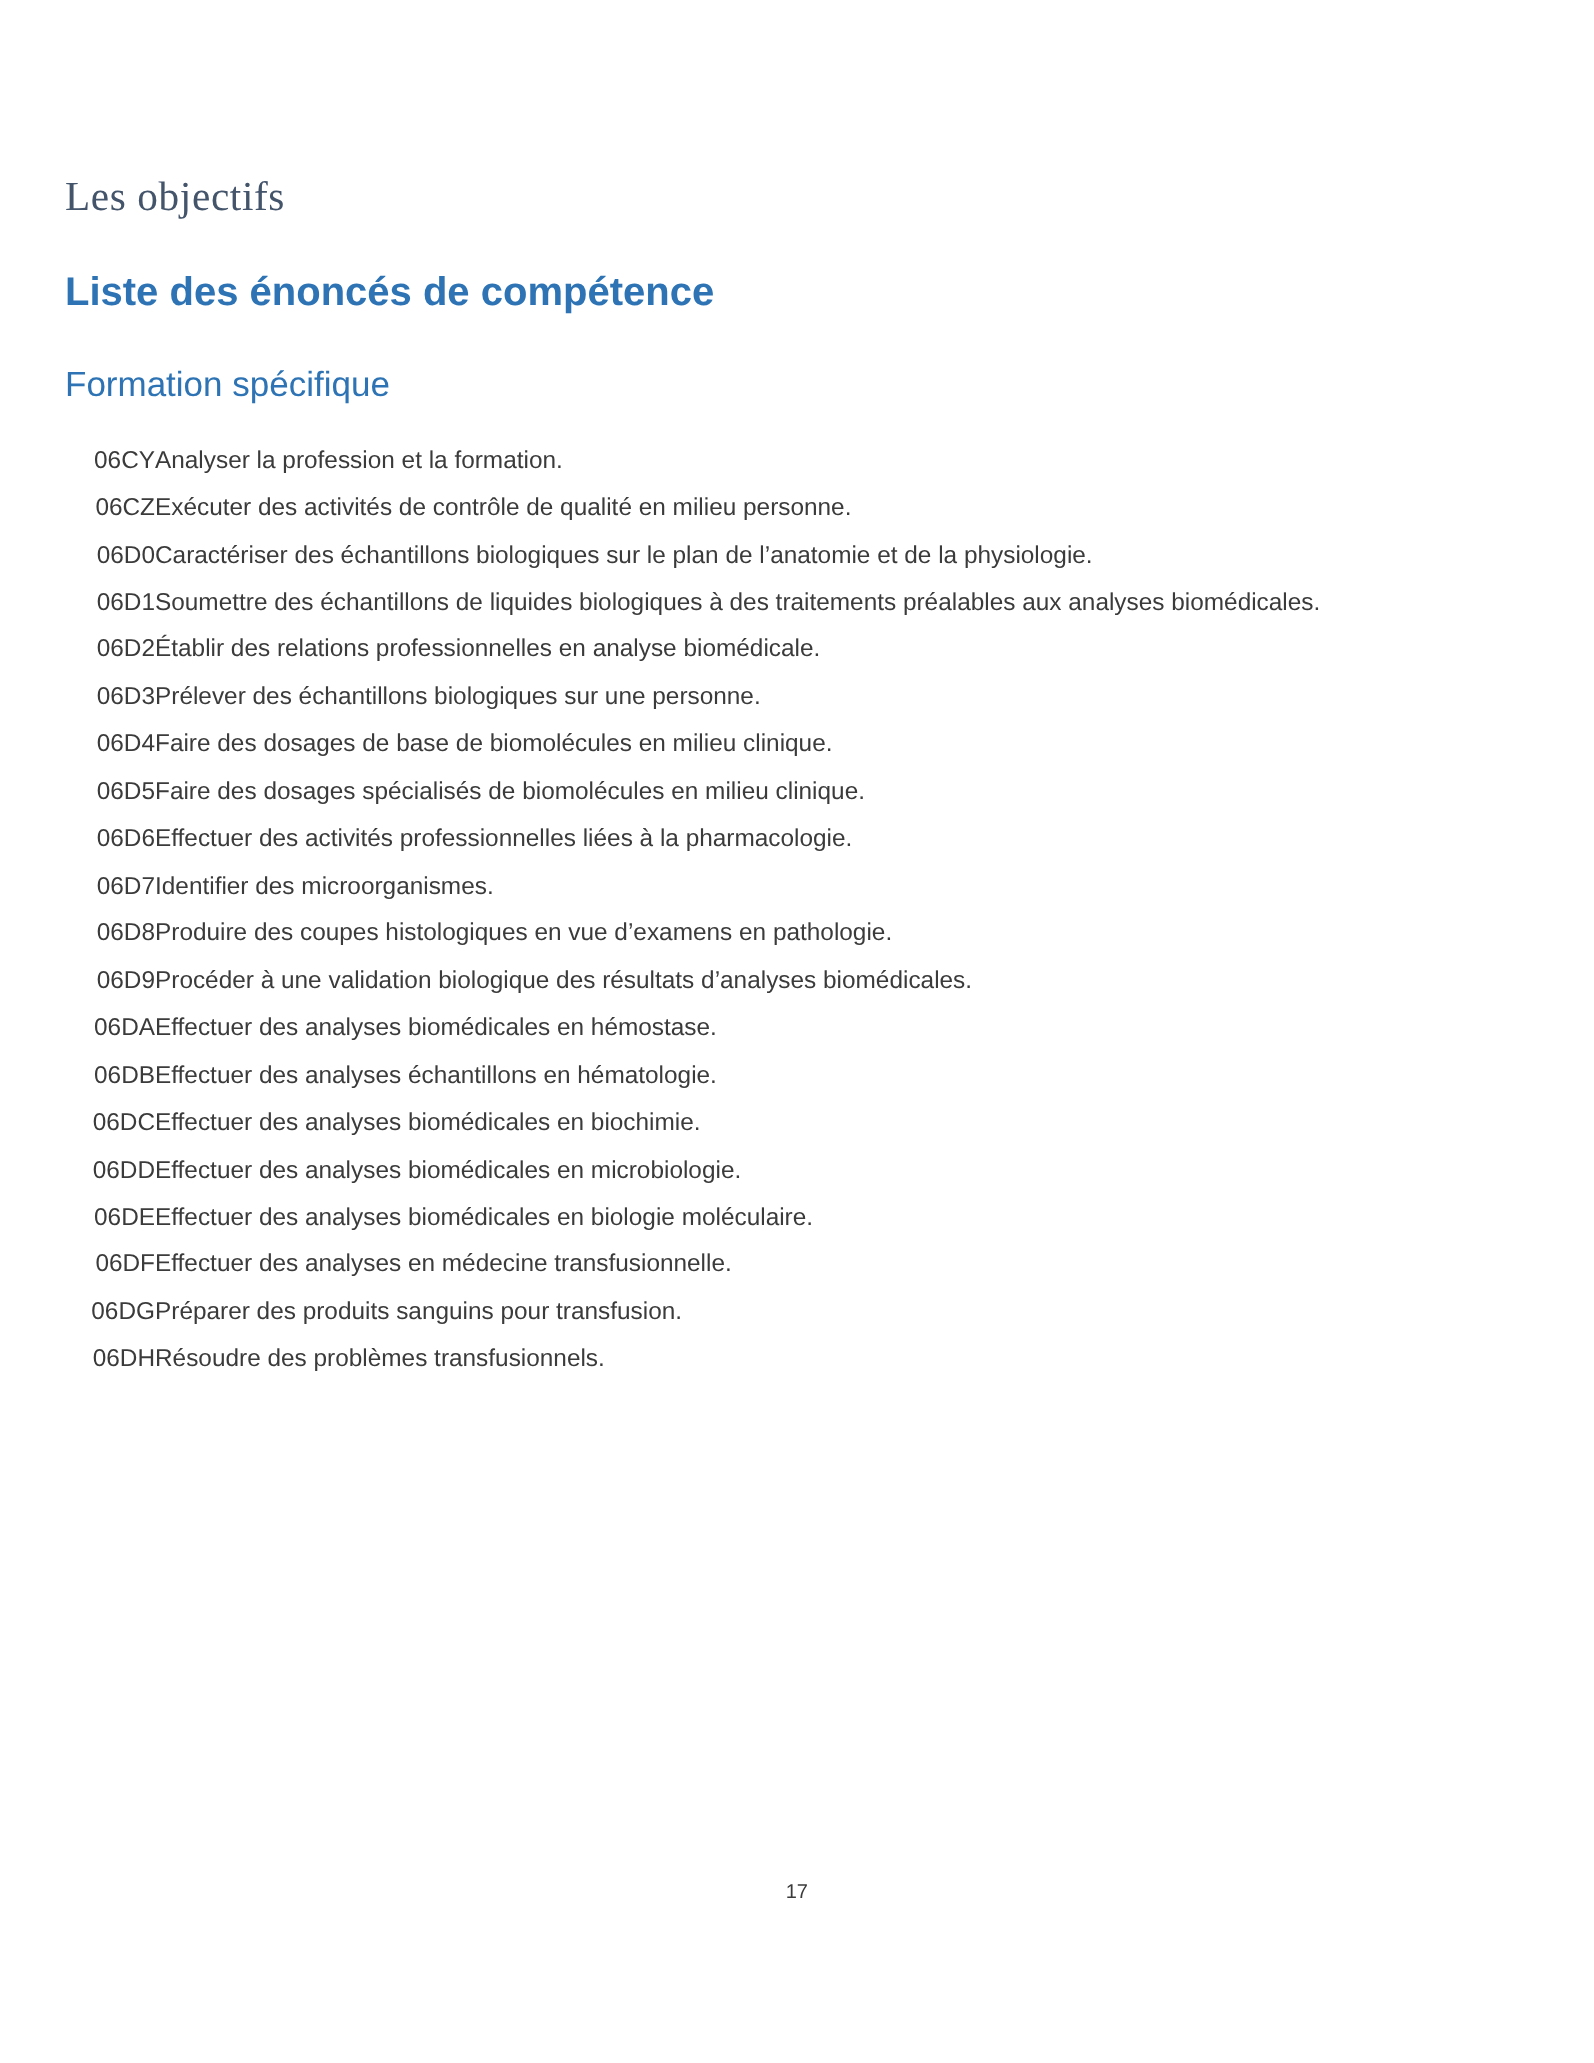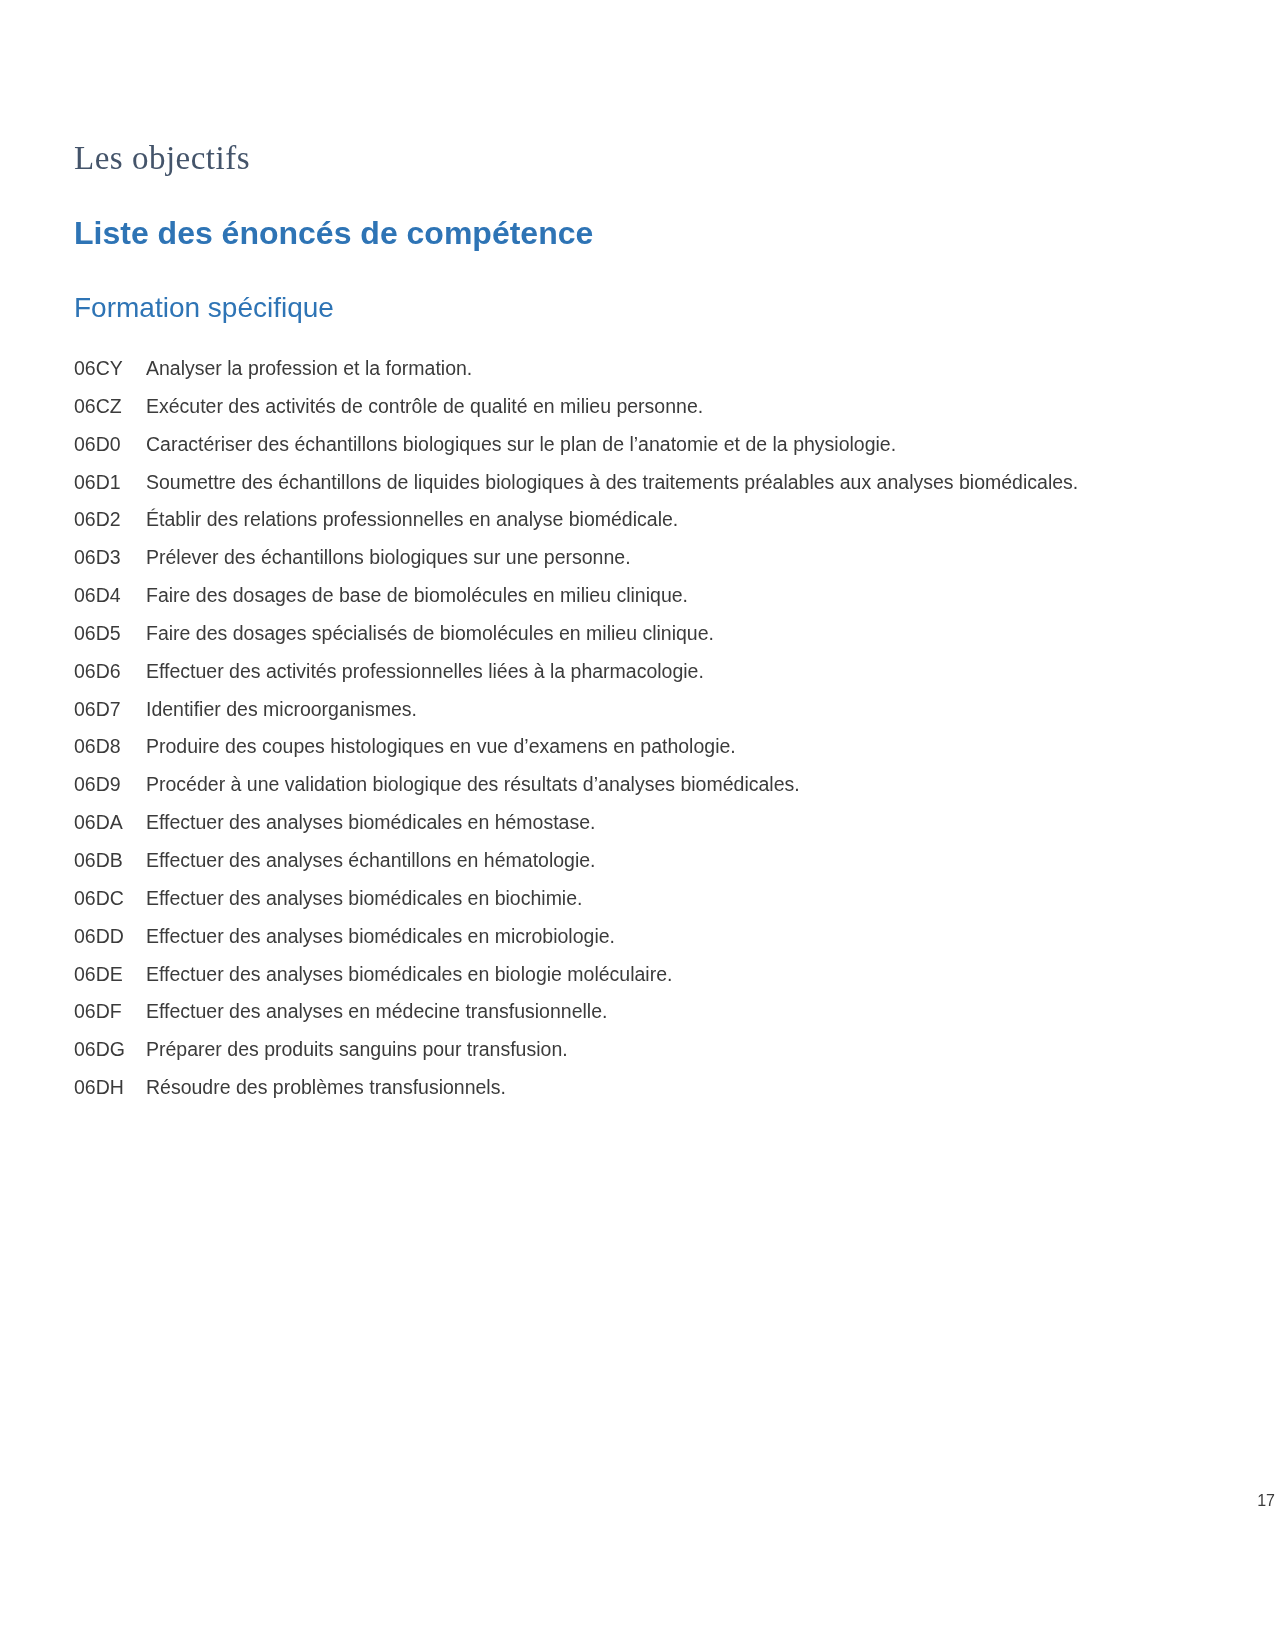--- a/index.html
+++ b/index.html
@@ -7,21 +7,21 @@
     padding: 0;
     background: #ffffff;
   }
   .page {
     position: relative;
     width: 1275px;
     height: 1650px;
     margin: 0 auto;
     background: #ffffff;
     box-sizing: border-box;
-    padding: 140px 120px 0 74px;
+    padding: 140px 120px 0 52px;
     font-family: "Liberation Sans", sans-serif;
     color: #3b3b3b;
   }
   .doc-title {
     font-family: "Liberation Serif", "DejaVu Serif", serif;
     font-size: 33px;
     font-weight: 400;
     color: #44546a;
     letter-spacing: 0.5px;
     margin: 0 0 38px 0;
@@ -48,30 +48,31 @@
     display: flex;
     align-items: flex-start;
     font-size: 19.5px;
     line-height: 1.3;
     margin-bottom: 12.5px;
     color: #3b3b3b;
   }
   .competency-code {
     flex: 0 0 72px;
     white-space: nowrap;
+    text-align: right;
   }
   .competency-text {
     flex: 1 1 auto;
   }
   .page-number {
     position: absolute;
-    bottom: 140px;
+    bottom: 127px;
     left: 0;
     width: 100%;
-    text-align: right;
+    text-align: center;
     font-size: 16px;
     color: #3b3b3b;
   }
 </style>
 </head>
 <body>
 
 <div class="page">
 
   <h1 class="doc-title">Les objectifs</h1>

